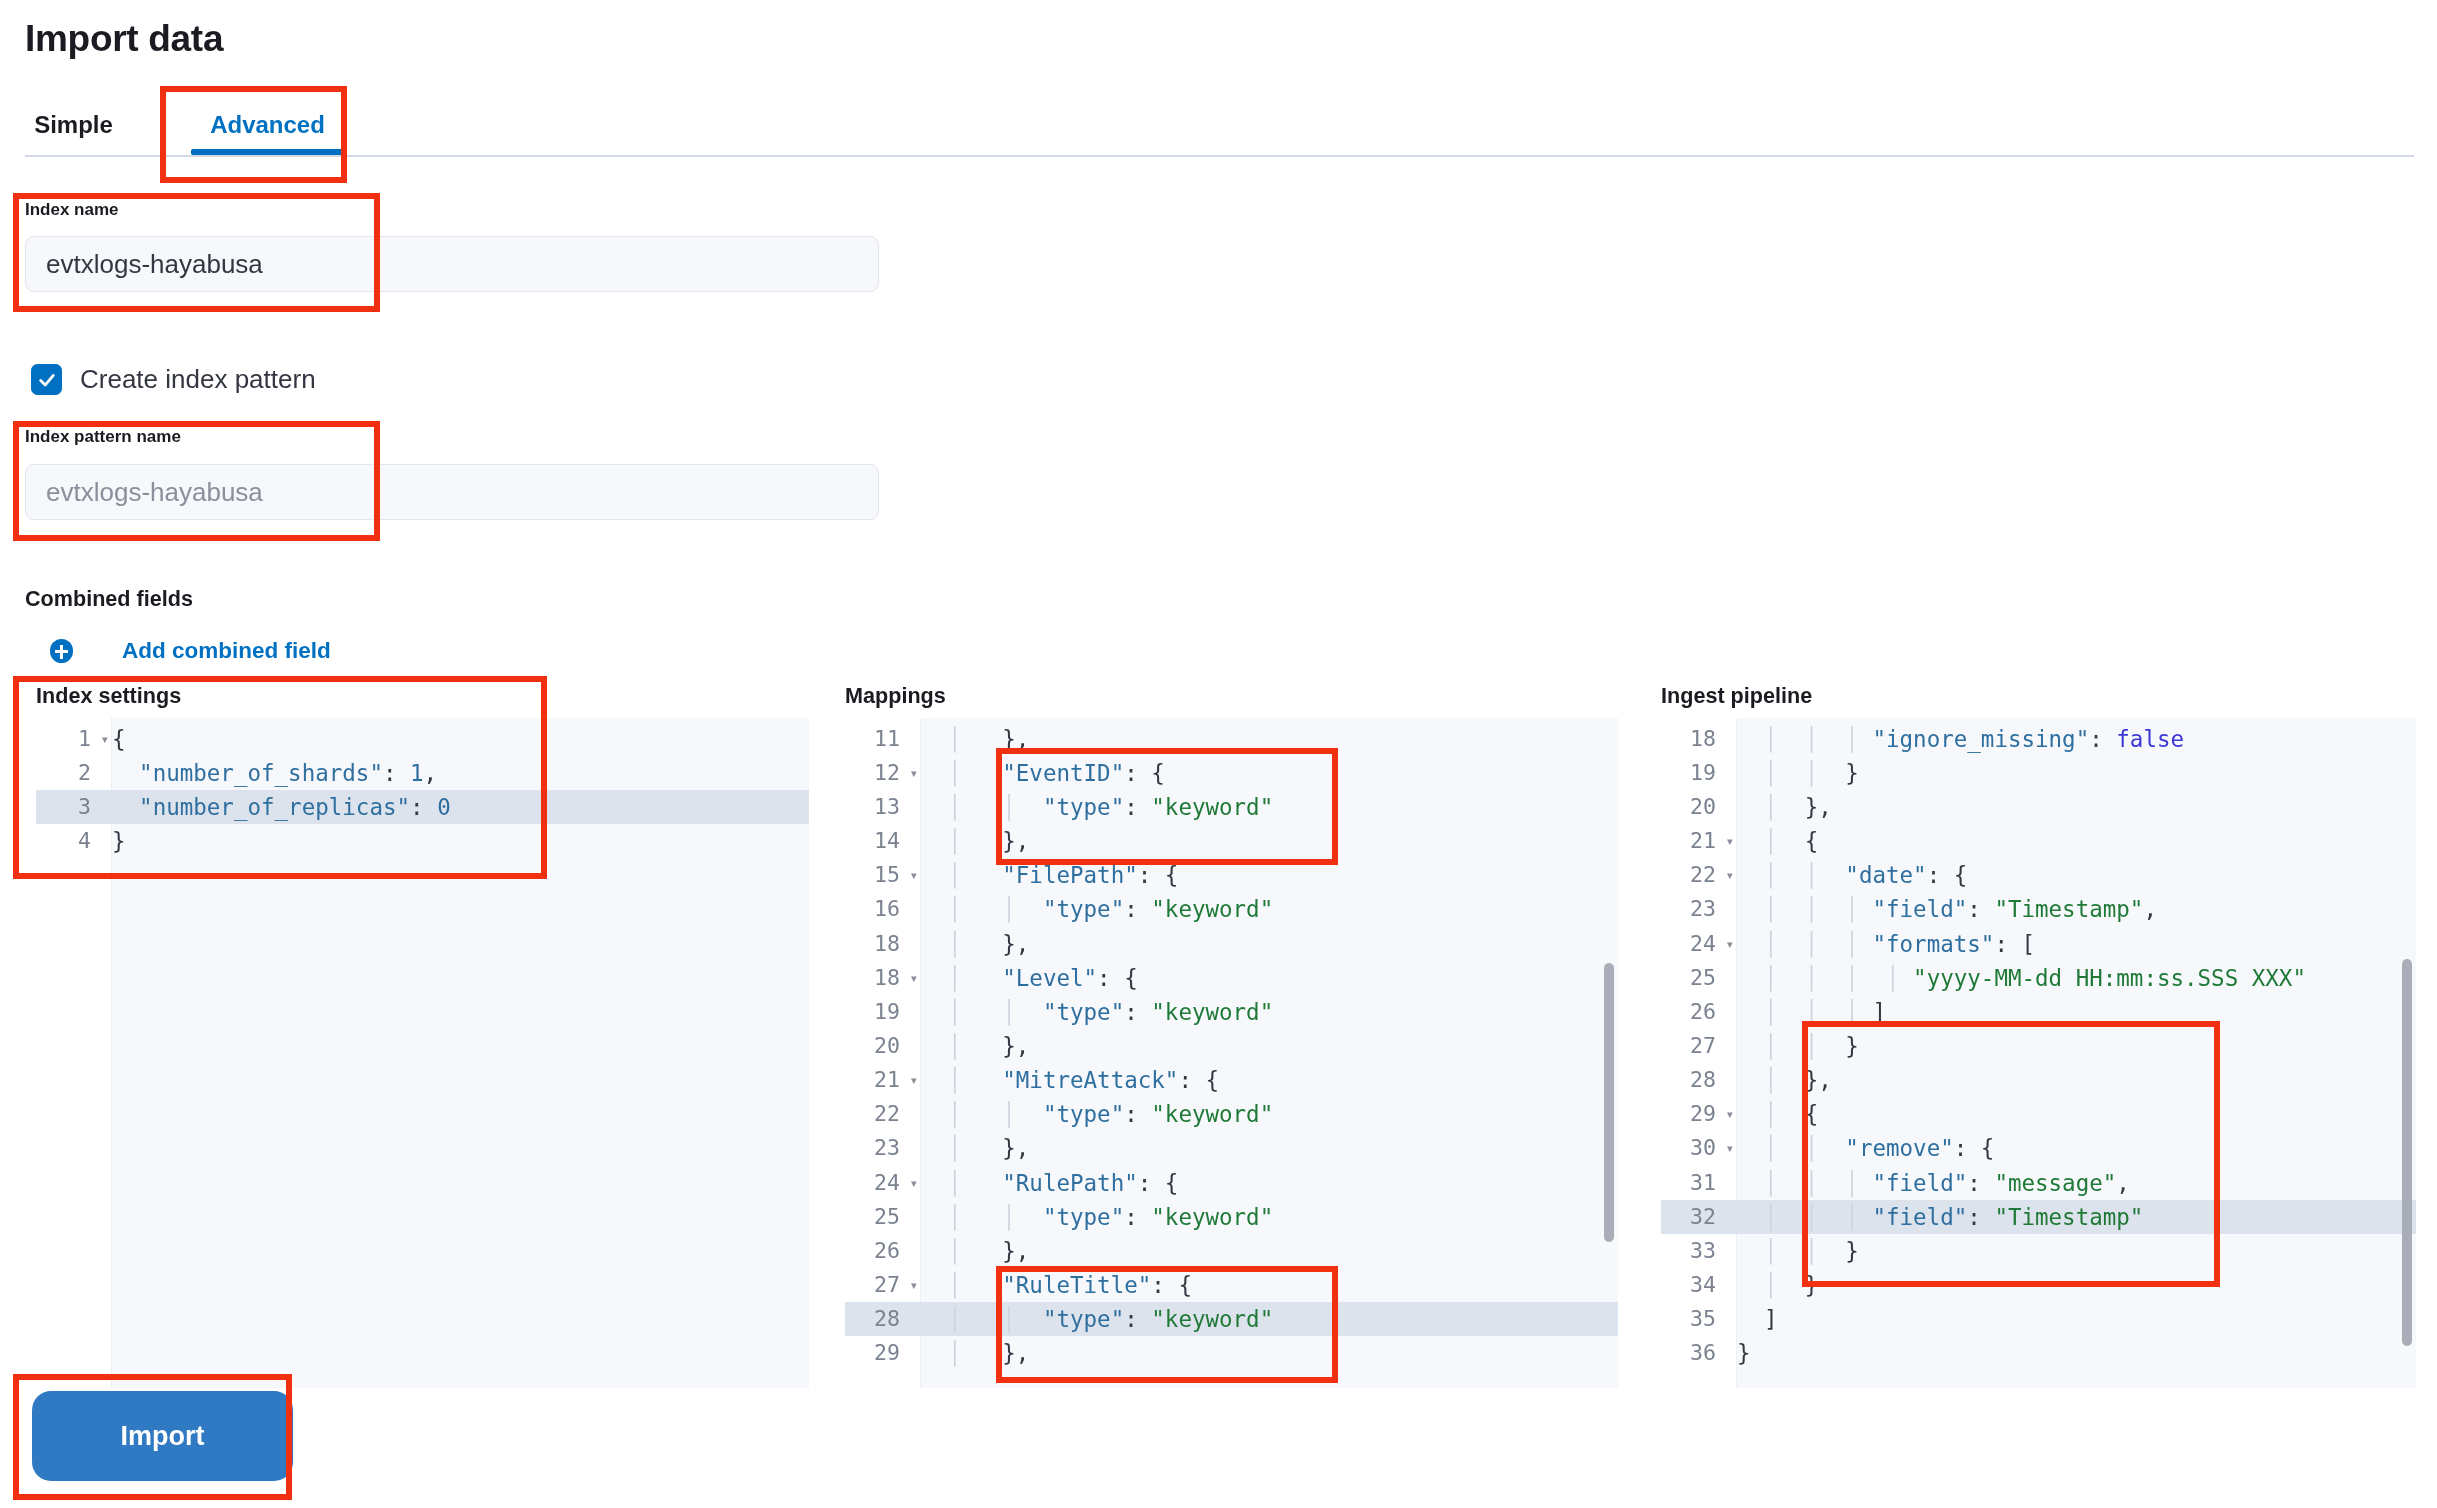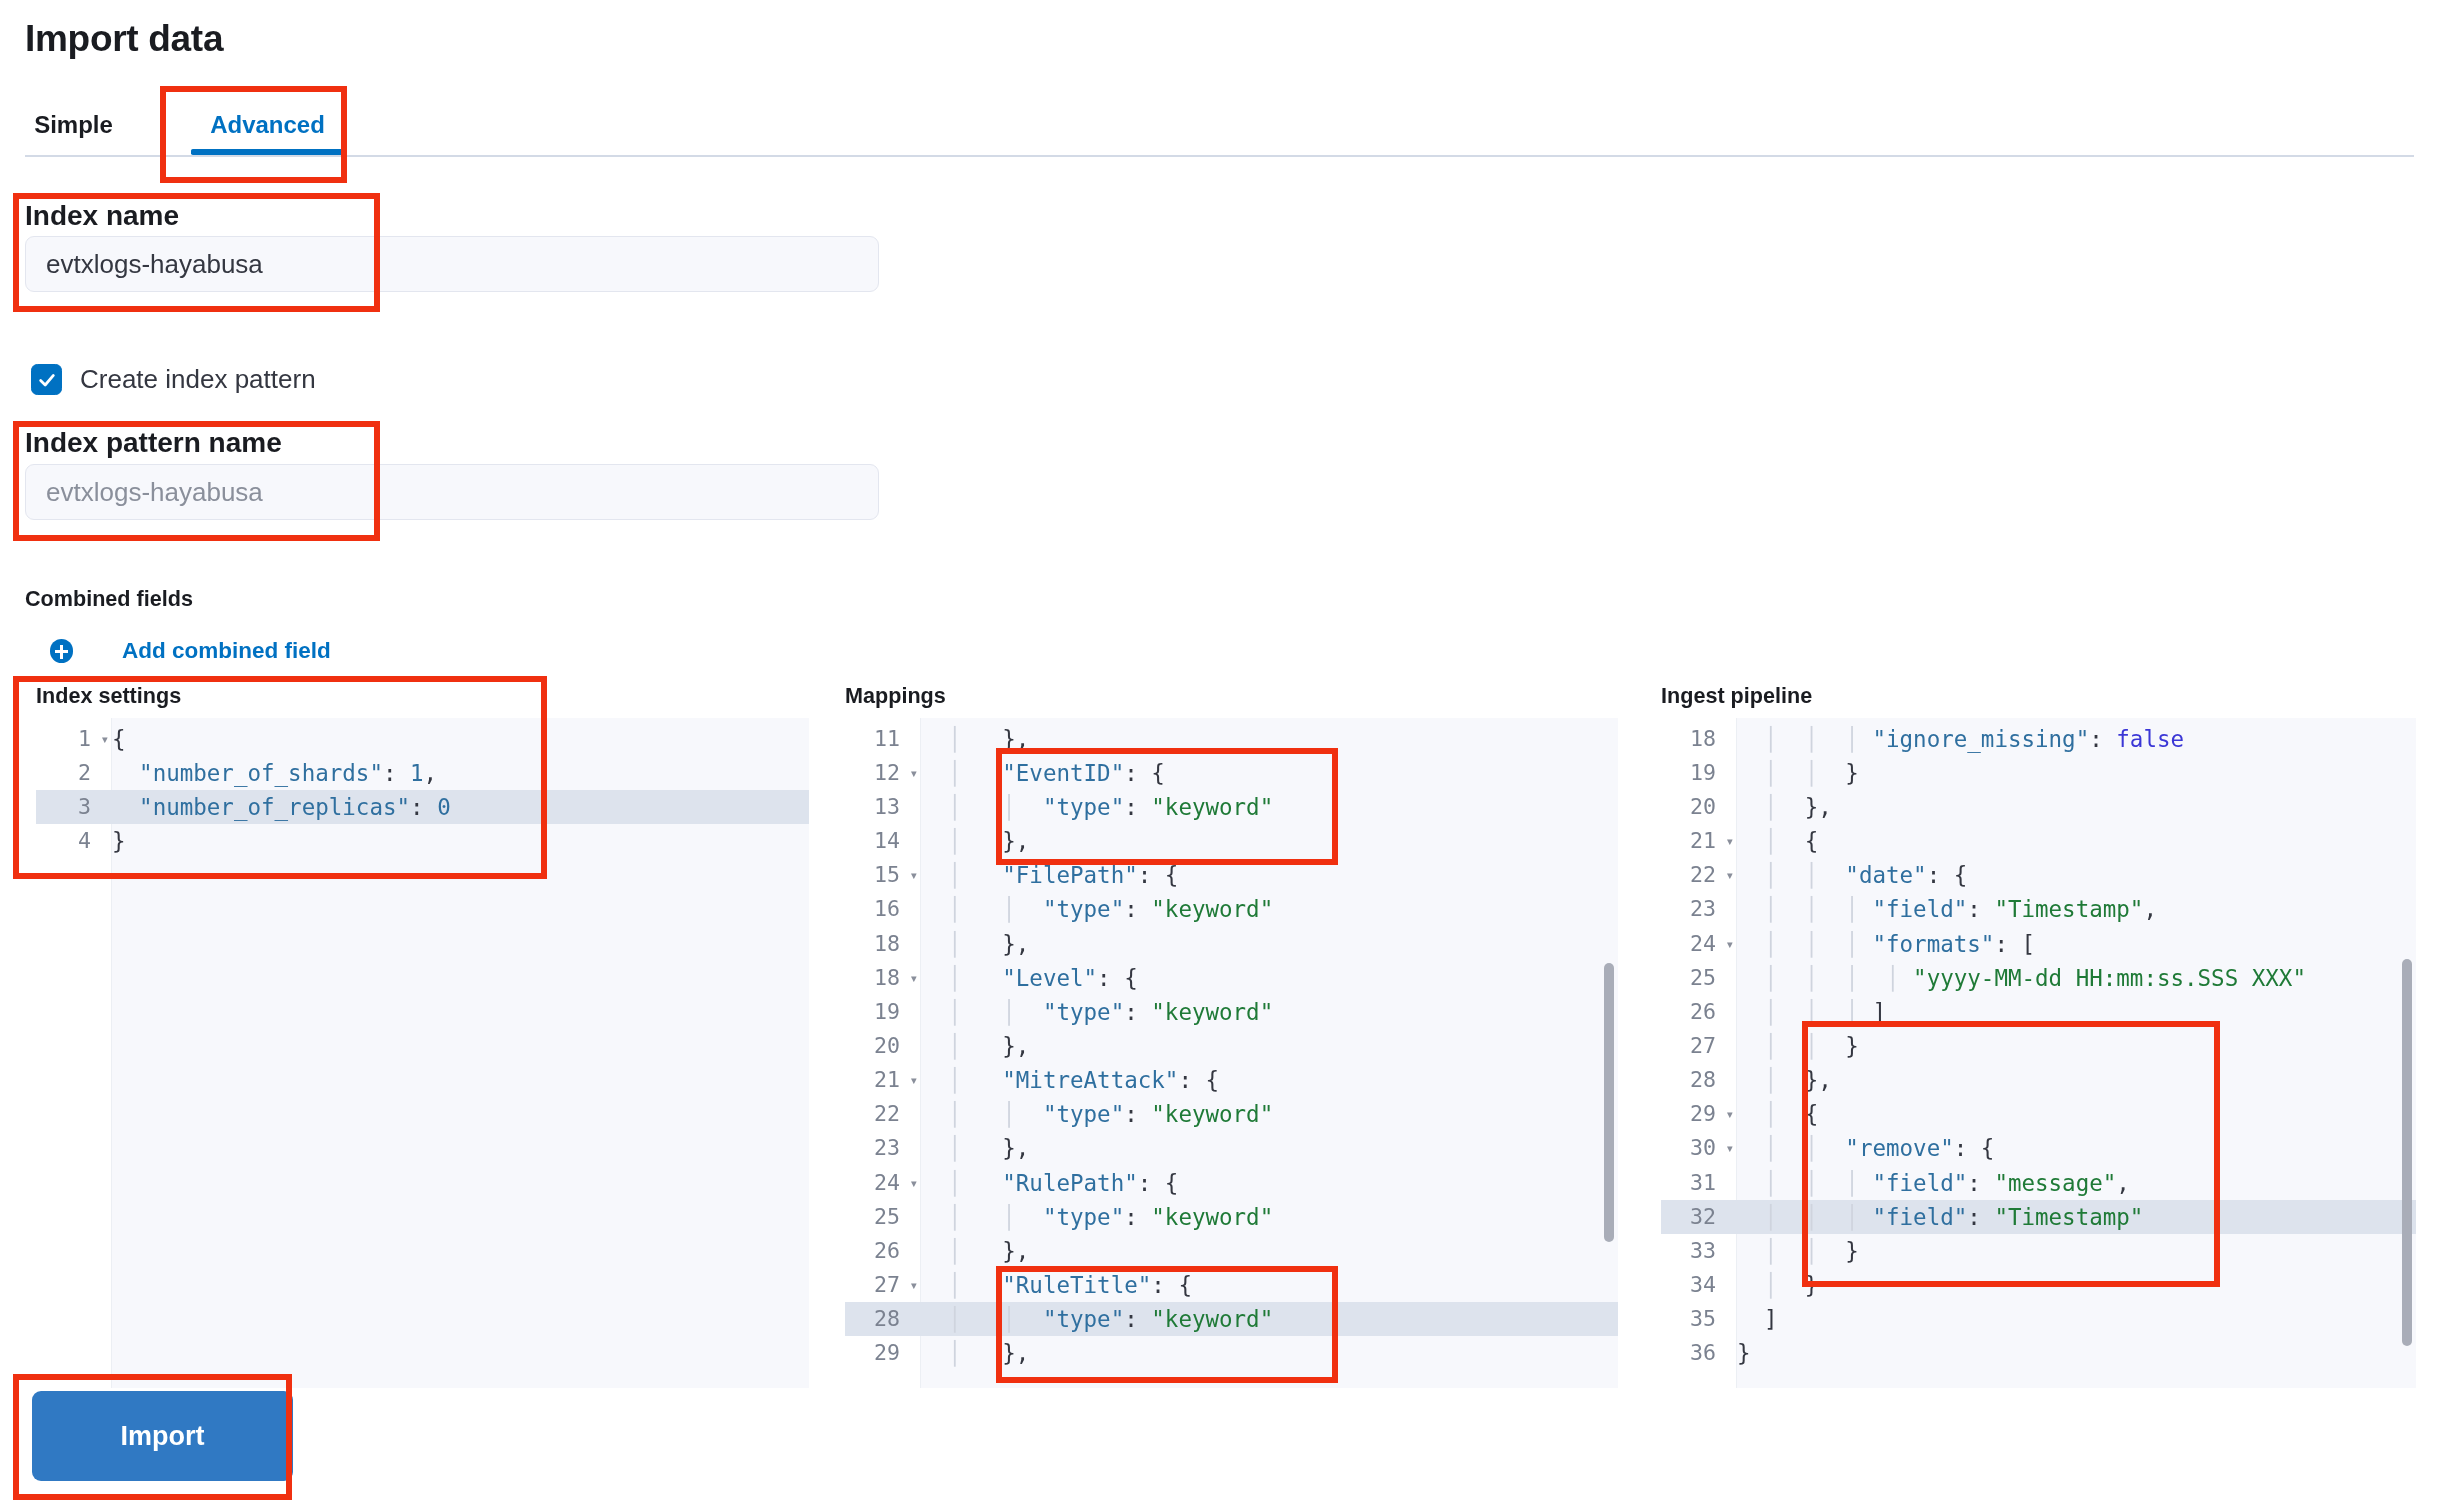--- a/index.html
+++ b/index.html
@@ -36,21 +36,21 @@
   }
   .tab-simple { left: 0; width: 97px; color: #1a1c21; }
   .tab-advanced { left: 157px; width: 171px; color: #0071c2; }
   .tab-advanced .tab-underline {
     position: absolute; left: 9px; bottom: 0; width: 153px; height: 6.3px;
     background: #0071c2; border-radius: 1.8px;
   }
 
   
   .field-label {
-    position: absolute; font-size: 28px; font-weight: 700; color: #1a1c21; text-align: right;
+    position: absolute; font-size: 17px; font-weight: 700; color: #1a1c21; text-align: right;
   }
   .text-input {
     position: absolute;
     background: #f7f8fc;
     border: 0.9px solid #e3e6ef;
     border-radius: 9px;
     height: 56px;
     display: flex; align-items: center;
     padding: 0 20px;
     font-size: 26px;
@@ -135,21 +135,21 @@
   .vscroll {
     position: absolute; width: 10.8px; border-radius: 5.4px;
     background: #a9adb8;
   }
 
   
   .btn-import {
     position: absolute;
     background: #3079c3;
     color: #ffffff;
-    border: none; border-radius: 9px;
+    border: none; border-radius: 19px;
     font-family: "Liberation Sans", sans-serif;
     font-size: 27px; font-weight: 700;
     display: flex; align-items: center; justify-content: center;
     cursor: pointer;
   }
 
   
   .anno {
     position: absolute;
     border: 6.3px solid #f03010;

